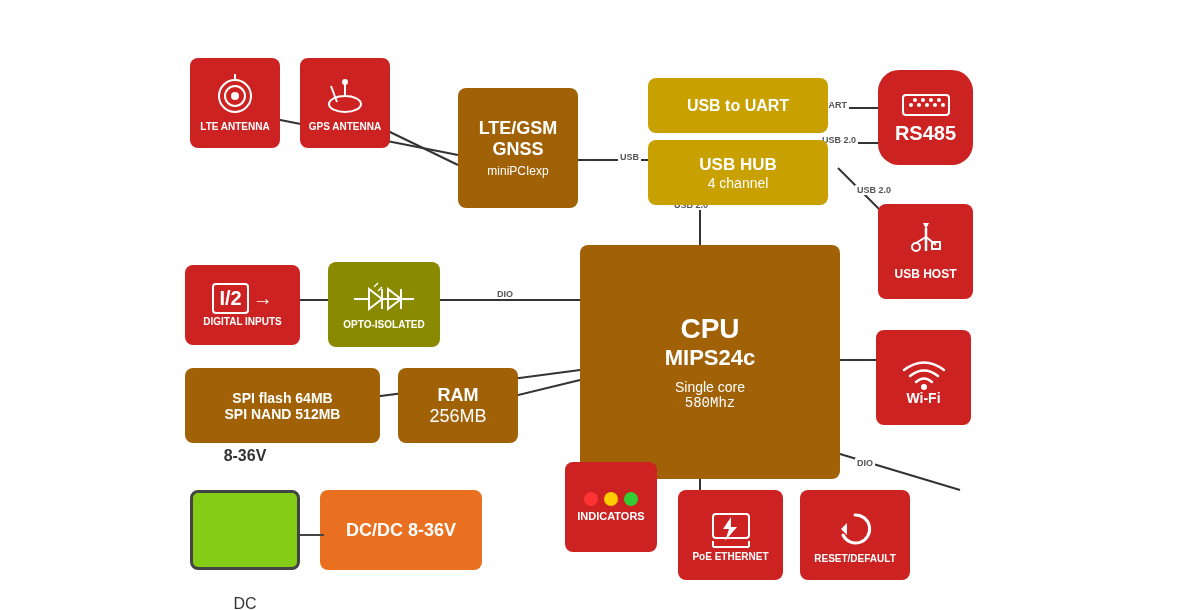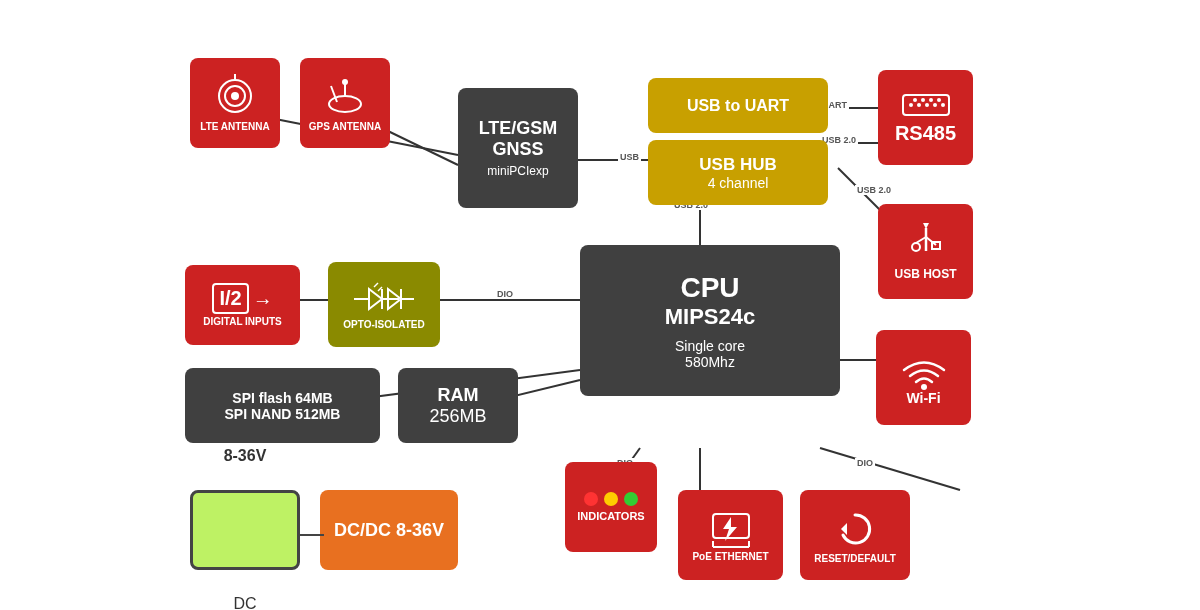--- a/index.html
+++ b/index.html
@@ -23,26 +23,26 @@
       display: flex;
       flex-direction: column;
       align-items: center;
       justify-content: center;
       border-radius: 8px;
       text-align: right;
       font-weight: bold;
     }
 
     .red { background: #cc2222; color: #ffffff; }
-    .teal { background: #404040; color: #fff; }
+    .teal { background: #a16207; color: #fff; }
     .gold { background: #c8a000; color: #fff; }
     .olive { background: #8a8a00; color: #fff; }
     .orange { background: #e87020; color: #fff; }
     .gray-outline {
-      background: #bef264;
+      background: #84cc16;
       border: 3px solid #444;
       color: #333;
       gap: 40px;
     }
 
     
     .lines-svg {
       position: absolute;
       top: 0; left: 0;
       width: 1200px;
@@ -153,21 +153,21 @@
   <div class="block teal" style="left:458px; top:88px; width:120px; height:120px;">
     <div style="font-size:18px; font-weight:bold;">LTE/GSM</div>
     <div style="font-size:18px; font-weight:bold;">GNSS</div>
     <div style="font-size:12px; font-weight:normal; margin-top:4px;">miniPCIexp</div>
   </div>
 
   <div class="block gold" style="left:648px; top:78px; width:180px; height:55px;">
     <div style="font-size:16px; font-weight:bold;">USB to UART</div>
   </div>
 
-  <div class="block red" style="left:878px; top:70px; width:95px; height:95px;">
+  <div class="block red" style="left:878px; top:70px; width:95px; height:95px;border-radius:21px;">
 
     <svg width="50" height="30" viewBox="0 0 50 30">
       <rect x="2" y="5" width="46" height="20" rx="3" fill="none" stroke="white" stroke-width="2"></rect>
       <circle cx="10" cy="15" r="2" fill="white"></circle>
       <circle cx="18" cy="15" r="2" fill="white"></circle>
       <circle cx="26" cy="15" r="2" fill="white"></circle>
       <circle cx="34" cy="15" r="2" fill="white"></circle>
       <circle cx="42" cy="15" r="2" fill="white"></circle>
       <circle cx="14" cy="10" r="2" fill="white"></circle>
       <circle cx="22" cy="10" r="2" fill="white"></circle>
@@ -214,25 +214,25 @@
       <polygon points="34,10 34,30 47,20" fill="none" stroke="white" stroke-width="2"></polygon>
       <line x1="47" y1="10" x2="47" y2="30" stroke="white" stroke-width="2"></line>
       <line x1="47" y1="20" x2="60" y2="20" stroke="white" stroke-width="2"></line>
 
       <line x1="20" y1="8" x2="24" y2="4" stroke="white" stroke-width="1.5"></line>
       <line x1="24" y1="12" x2="28" y2="8" stroke="white" stroke-width="1.5"></line>
     </svg>
     <div style="font-size:10px; font-weight:bold;">OPTO-ISOLATED</div>
   </div>
 
-  <div class="block teal" style="left:580px; top:245px; width:260px; height:151px;">
+  <div class="block teal" style="left:580px; top:245px; width:260px; height:234px;">
     <div style="font-size:28px; font-weight:bold;">CPU</div>
     <div style="font-size:22px; font-weight:bold;">MIPS24c</div>
     <div style="font-size:14px; font-weight:normal; margin-top:8px;">Single core</div>
-    <div style="font-size:14px; font-weight:normal;">580Mhz</div>
+    <div style="font-size:14px; font-weight:normal;font-family:Liberation Mono, monospace;">580Mhz</div>
   </div>
 
   <div class="block red" style="left:876px; top:330px; width:95px; height:95px;">
 
     <svg width="50" height="40" viewBox="0 0 50 40">
       <path d="M5 20 Q25 5 45 20" fill="none" stroke="white" stroke-width="2.5" stroke-linecap="round"></path>
       <path d="M11 26 Q25 15 39 26" fill="none" stroke="white" stroke-width="2.5" stroke-linecap="round"></path>
       <path d="M17 32 Q25 25 33 32" fill="none" stroke="white" stroke-width="2.5" stroke-linecap="round"></path>
       <circle cx="25" cy="37" r="3" fill="white"></circle>
     </svg>
@@ -249,21 +249,21 @@
     <div style="font-size:18px; font-weight:normal;">256MB</div>
   </div>
 
   <div class="block gray-outline" style="left:190px; top:490px; width:110px; height:80px;">
     <div style="font-size:16px; font-weight:bold; color:#333;">8-36V</div>
     <div style="width:60px; height:3px; background:#444; margin:3px auto;"></div>
     <div style="width:60px; height:3px; background:#444; margin:1px auto;"></div>
     <div style="font-size:16px; font-weight:normal; color:#333; margin-top:2px;">DC</div>
   </div>
 
-  <div class="block orange" style="left:320px; top:490px; width:138px; height:80px;">
+  <div class="block orange" style="left:320px; top:490px; width:162px; height:80px;">
     <div style="font-size:18px; font-weight:bold;">DC/DC 8-36V</div>
   </div>
 
   <div class="block red" style="left:565px; top:462px; width:92px; height:90px;">
     <div class="indicator-dots">
       <div class="dot dot-red"></div>
       <div class="dot dot-yellow"></div>
       <div class="dot dot-green"></div>
     </div>
     <div style="font-size:11px; font-weight:bold;">INDICATORS</div>

